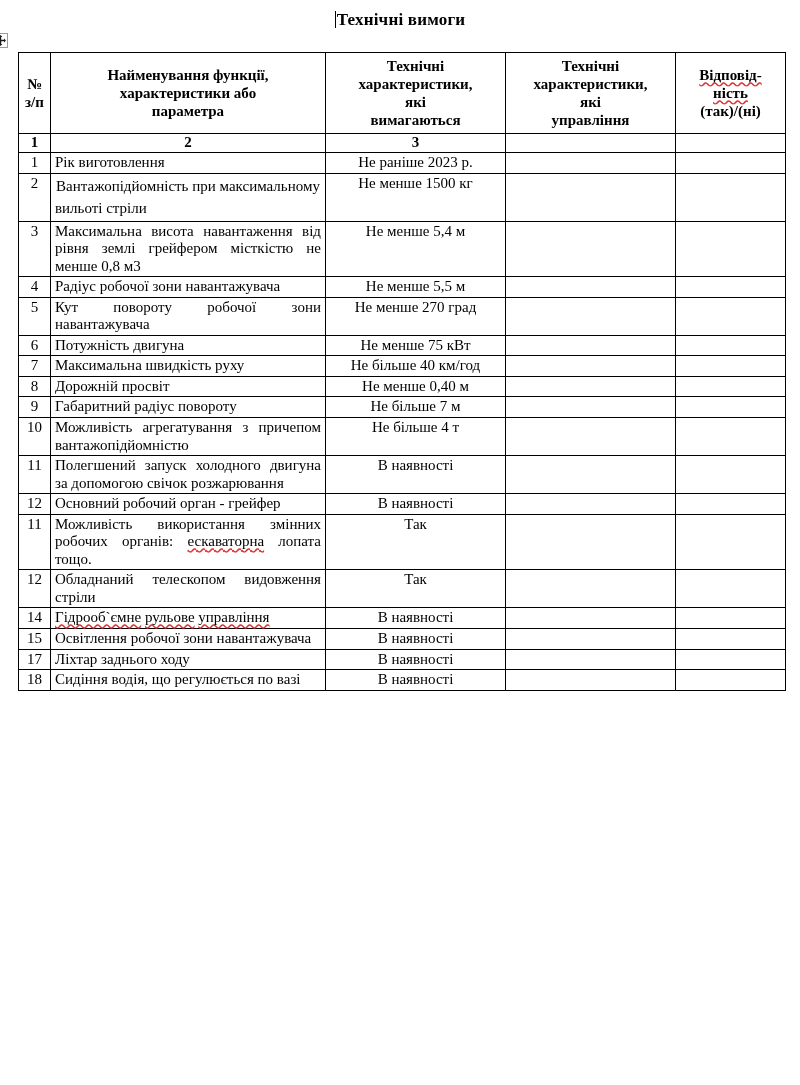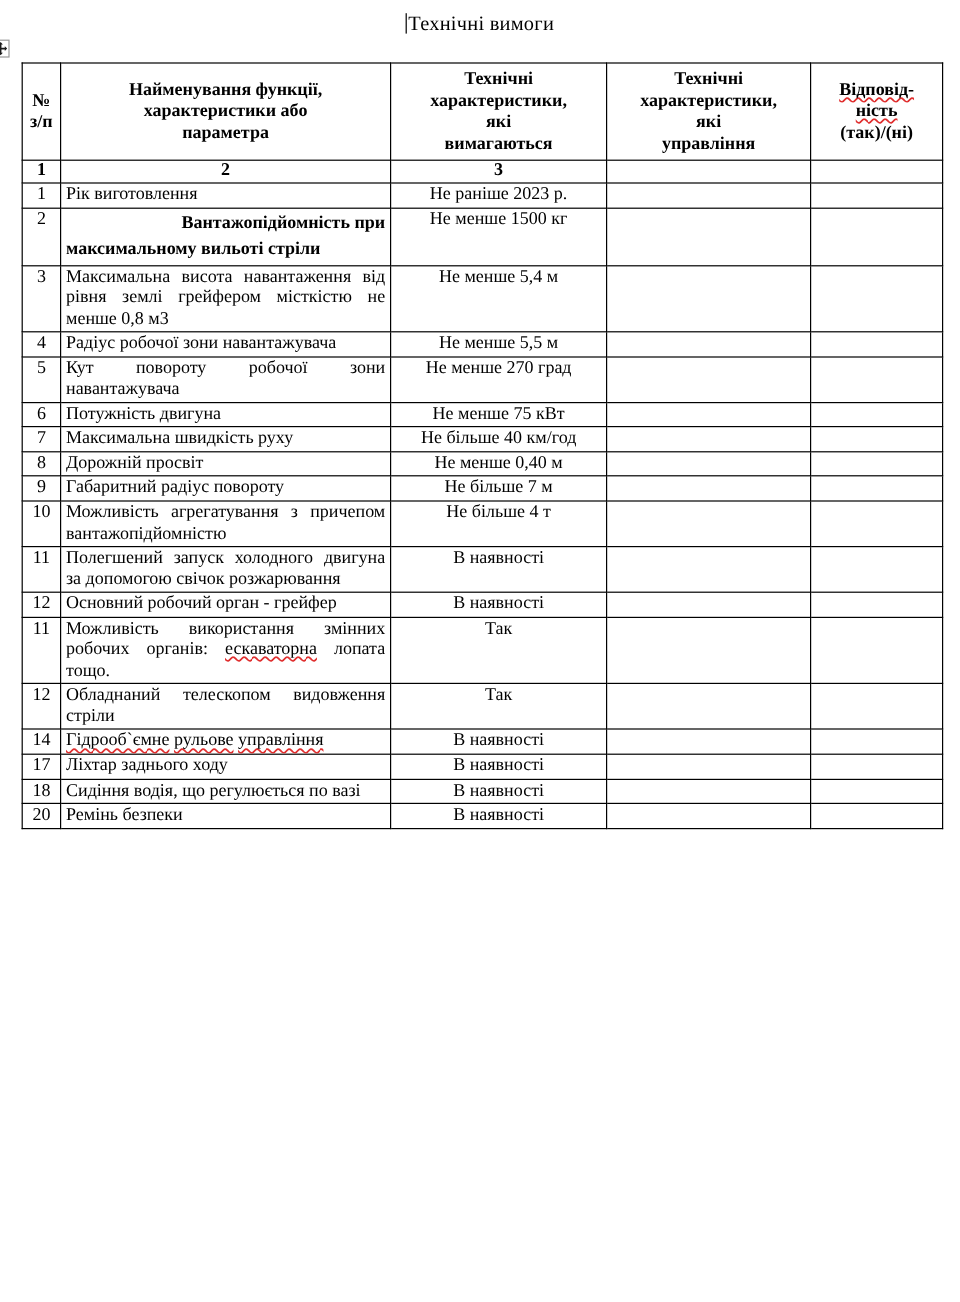--- a/index.html
+++ b/index.html
@@ -30,21 +30,21 @@
   .table-handle svg { display: block; }
 
   
   .doc-title {
     position: absolute;
     left: 0;
     top: 10px;
     width: 800px;
     text-align: center;
     font-size: 17px;
-    font-weight: normal;
+    font-weight: bold;
     letter-spacing: 0.2px;
   }
   .title-caret {
     display: inline-block;
     width: 1px;
     height: 17px;
     background: #000;
     vertical-align: -3px;
     margin-right: 1px;
   }
@@ -102,23 +102,22 @@
   }
   .cell-name {
     text-align: justify;
     text-align-last: left;
     vertical-align: top;
     padding-top: 2px;
     padding-left: 6px;
     padding-right: 4px;
   }
   .cell-name.left-align {
-    text-align: right;
+    text-align: center;
     line-height: 1.5;
-    font-weight: bold;
   }
   .cell-req {
     text-align: center;
     vertical-align: top;
     padding-top: 2px;
   }
   .cell-blank { }
 
   
   .sq {
@@ -285,34 +284,34 @@
         <td class="cell-blank"></td>
       </tr>
       <tr>
         <td class="cell-num">14</td>
         <td class="cell-name"><span class="sq">Гідрооб`ємне</span> <span class="sq">рульове</span> <span class="sq">управління</span></td>
         <td class="cell-req">В наявності</td>
         <td class="cell-blank"></td>
         <td class="cell-blank"></td>
       </tr>
       <tr>
+        <td class="cell-num">15</td>
+        <td class="cell-name">Освітлення робочої зони навантажувача</td>
+        <td class="cell-req">В наявності</td>
+        <td class="cell-blank"></td>
+        <td class="cell-blank"></td>
+      </tr>
+      <tr>
         <td class="cell-num">17</td>
         <td class="cell-name">Ліхтар заднього ходу</td>
         <td class="cell-req">В наявності</td>
         <td class="cell-blank"></td>
         <td class="cell-blank"></td>
       </tr>
       <tr>
         <td class="cell-num">18</td>
         <td class="cell-name">Сидіння водія, що регулюється по вазі</td>
         <td class="cell-req">В наявності</td>
         <td class="cell-blank"></td>
         <td class="cell-blank"></td>
       </tr>
-      <tr>
-        <td class="cell-num">20</td>
-        <td class="cell-name">Ремінь безпеки</td>
-        <td class="cell-req">В наявності</td>
-        <td class="cell-blank"></td>
-        <td class="cell-blank"></td>
-      </tr>
     </tbody>
 </table>
 
 </body></html>

